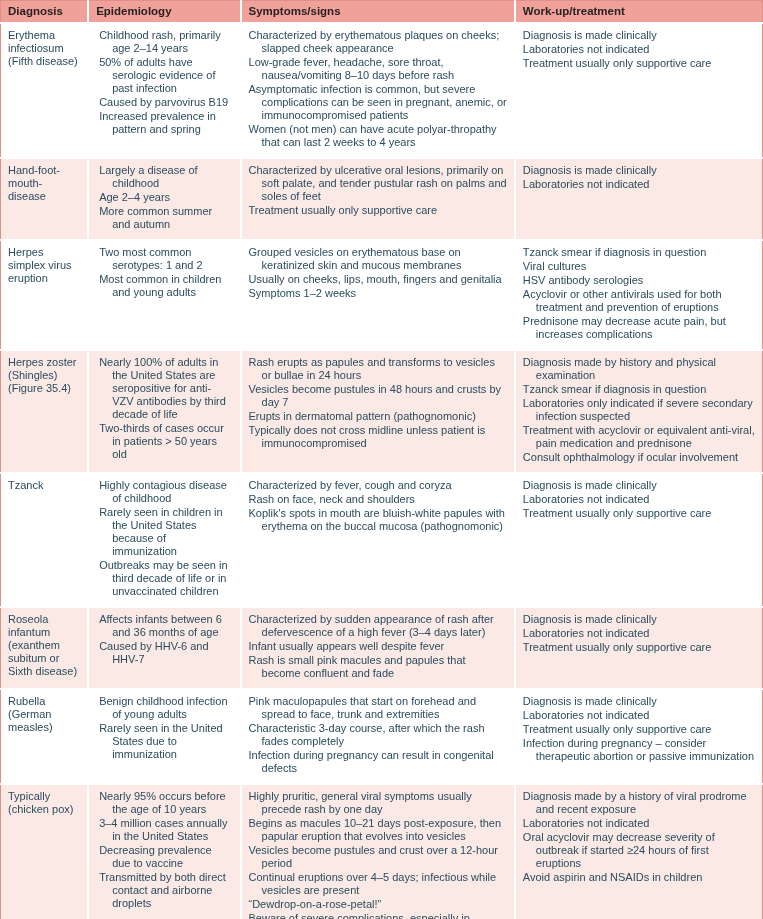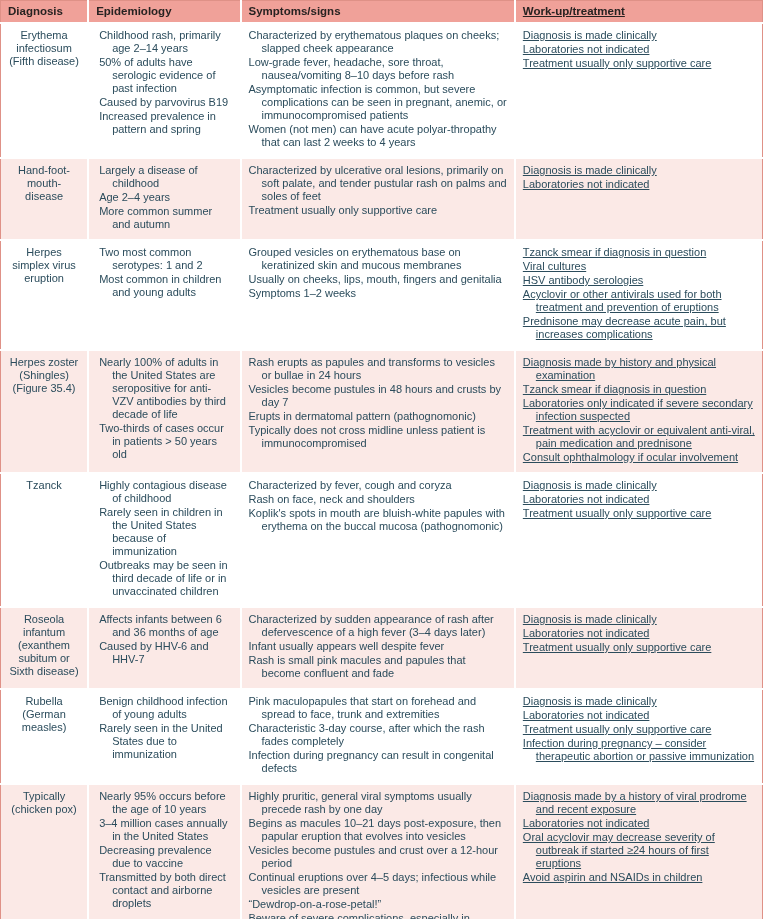--- a/index.html
+++ b/index.html
@@ -24,32 +24,32 @@
     vertical-align: top;
     text-align: left;
     padding: 5px 7px 7px 7px;
     border-right: 2px solid #fff;
     border-bottom: 2px solid #fff;
     font-size: 11px;
     line-height: 13px;
     color: var(--text-color);
     word-wrap: break-word;
   }
-  th:last-child, td:last-child { border-right: none; text-decoration: underline; }
+  th:last-child, td:last-child { border-right: none; }
   thead th {
     background: var(--header-bg);
     color: var(--header-text);
     font-weight: bold;
     font-size: 11.5px;
     padding-top: 4px;
     padding-bottom: 4px;
   }
   tbody tr:nth-child(odd) td { background: var(--row-white); }
   tbody tr:nth-child(even) td { background: var(--row-pink); }
-  td.col-diagnosis .diagnosis-text { padding: 0; text-align: center; }
+  td.col-diagnosis .diagnosis-text { padding: 0; }
   .entry {
     padding-left: 13px;
     text-indent: -13px;
     margin: 0 0 1px 0;
   }
   td.col-epidemiology { padding-left: 10px; }
   .italic { }
 </style>
 </head>
 <body>

